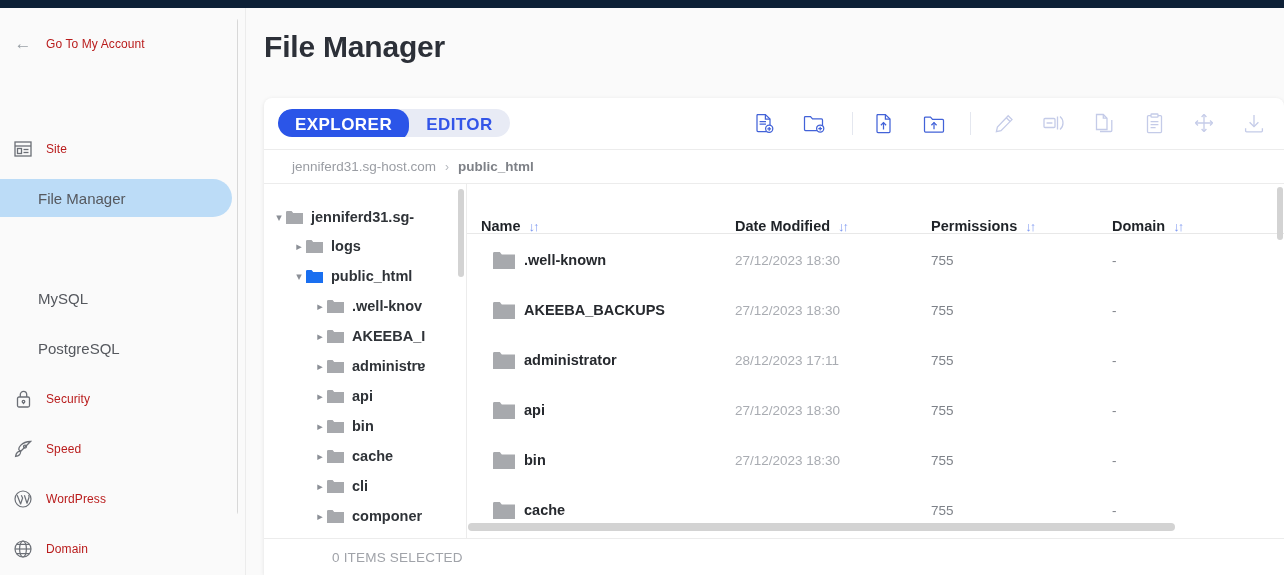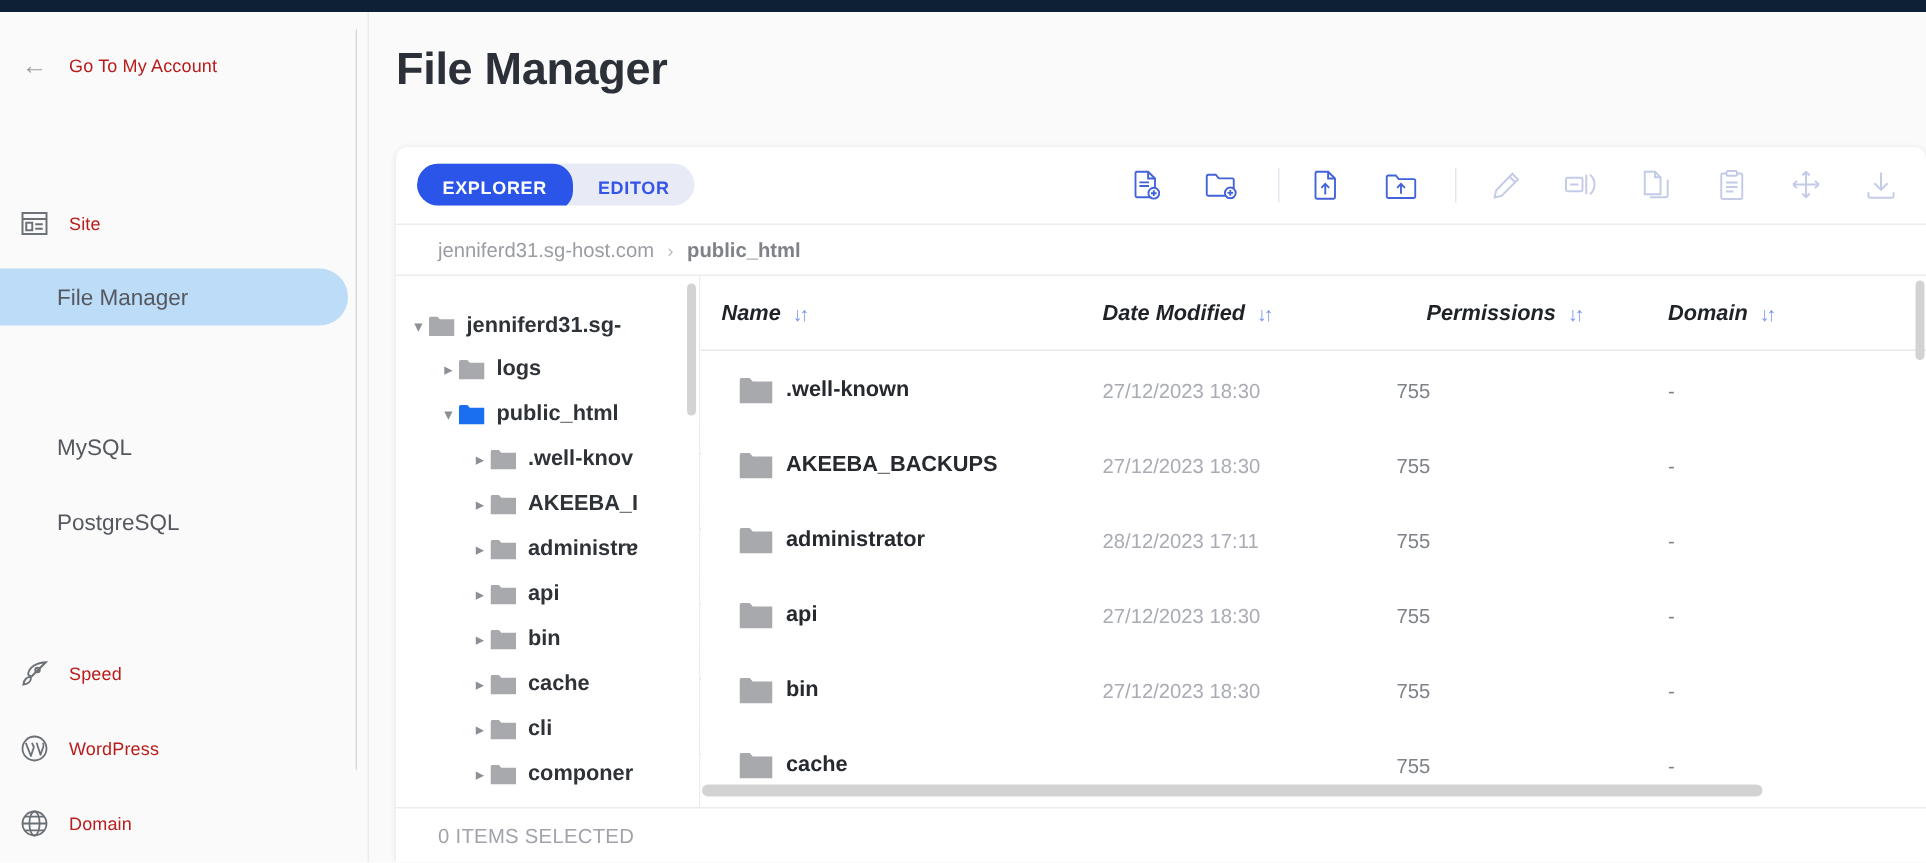--- a/index.html
+++ b/index.html
@@ -82,21 +82,21 @@
     position: absolute; left: 0; top: 0; width: 1020px; height: 52px;
     border-bottom: 1px solid #ececec;
   }
   .seg {
     position: absolute; left: 14px; top: 11px;
     height: 28px; display: flex; align-items: stretch;
     background: #e8ebf5; border-radius: 14px; overflow: hidden;
   }
   .seg-btn {
     display: flex; align-items: center; justify-content: center;
-    font-size: 12px; font-weight: 700; letter-spacing: .45px;
+    font-size: 17px; font-weight: 700; letter-spacing: .45px;
     padding: 16px 17px; color: #3355e8; cursor: pointer;
   }
   .seg-btn.on { background: #2b55e8; color: #ffffff; border-radius: 14px; }
 
   .tb-ico {
     position: absolute; top: 11px; width: 28px; height: 28px;
     display: flex; align-items: center; justify-content: center;
     cursor: pointer;
   }
   .tb-sep {
@@ -144,22 +144,22 @@
   
   .tablepane {
     position: absolute; left: 203px; top: 0; width: 817px; height: 354px;
     overflow: hidden; background: #ffffff;
   }
   .thead {
     position: absolute; left: 0; top: 0; width: 817px; height: 50px;
     border-bottom: 1px solid #e8e8e8; background: #ffffff;
   }
   .th {
-    position: absolute; top: 0; height: 50px; display: flex; align-items: center; gap: 8px;
-    font-size: 14.5px; font-weight: 700; color: #1f2328; cursor: pointer; font-style: italic;
+    position: absolute; top: 0; height: 50px; display: flex; align-items: flex-end; gap: 8px;
+    font-size: 14.5px; font-weight: 700; color: #1f2328; cursor: pointer;
   }
   .sortico { color: #7b96f0; font-size: 13px; letter-spacing: -2px; }
   .trow {
     position: absolute; left: 0; width: 811px; height: 68px;
     border-bottom: 1px solid #a16207; background: #ffffff; cursor: pointer;
   }
   .cell { position: absolute; top: 0; height: 50px; display: flex; align-items: center; }
   .fname { font-size: 14.5px; font-weight: 700; color: #26292e; }
   .fmeta { font-size: 13.5px; color: #a9acb2; }
   .fperm { font-size: 13.5px; color: #7e8289; }
@@ -172,21 +172,21 @@
     position: absolute; left: 204px; top: 339px; width: 707px; height: 8px;
     background: #d3d3d3; border-radius: 4px;
   }
 
   
   .cardfooter {
     position: absolute; left: 0; top: 440px; width: 1020px; height: 37px;
     border-top: 1px solid #ececec; background: #ffffff;
     display: flex; align-items: center; padding-left: 28px;
   }
-  .sel-text { font-size: 13.5px; color: #a0a3a9; letter-spacing: .2px; }
+  .sel-text { font-size: 13.5px; color: #a0a3a9; letter-spacing: .2px; margin-left: 40px; }
 </style>
 </head>
 <body>
 
 <div id="app">
 
   <div class="topbar"></div>
 
   <nav class="sidebar">
 
@@ -212,20 +212,31 @@
     <div class="side-sub-row active" style="top:171px">
       <span class="side-label-sub">File Manager</span>
     </div>
     <div class="side-sub-row" style="top:271px">
       <span class="side-label-sub">MySQL</span>
     </div>
     <div class="side-sub-row" style="top:321px">
       <span class="side-label-sub">PostgreSQL</span>
     </div>
 
+    <div class="side-row" style="top:374px">
+      <span class="side-ico">
+        <svg width="15" height="18" viewBox="0 0 15 18" fill="none" stroke="#6b6f76" stroke-width="1.3">
+          <rect x="1.5" y="7" width="12" height="10" rx="1.5"></rect>
+          <path d="M4.3 7V4.6a3.2 3.2 0 0 1 6.4 0V7"></path>
+            <circle cx="7.5" cy="11.6" r="1.3"></circle>
+          <line x1="7.5" y1="12.6" x2="7.5" y2="14.2"></line>
+        </svg>
+      </span>
+      <span class="side-label-bold">Security</span>
+    </div>
 
     <div class="side-row" style="top:424px">
       <span class="side-ico">
         <svg width="18" height="18" viewBox="0 0 18 18" fill="none" stroke="#6b6f76" stroke-width="1.3">
           <path d="M6.5 11.5C4 11 2 13 1.6 16.4c3.4-.4 5.4-2.4 4.9-4.9z"></path>
           <path d="M7 11 16.5 1.5c-4 .2-7.4 1.4-9.6 3.6-1.6 1.6-2.3 3.4-2 4.6.2.8.9 1.2 2.1 1.3z"></path>
           <circle cx="11" cy="6.6" r="1.5"></circle>
         </svg>
       </span>
       <span class="side-label-bold">Speed</span>
@@ -472,21 +483,21 @@
 
           <div class="thead">
             <div class="th" style="left:14px">
               <span>Name</span>
               <span class="sortico">↓↑</span>
             </div>
             <div class="th" style="left:268px">
               <span>Date Modified</span>
               <span class="sortico">↓↑</span>
             </div>
-            <div class="th" style="left:484px">
+            <div class="th" style="left:464px">
               <span>Permissions</span>
               <span class="sortico">↓↑</span>
             </div>
             <div class="th" style="left:645px">
               <span>Domain</span>
               <span class="sortico">↓↑</span>
             </div>
           </div>
 
           <div class="trow" style="top:51px">

